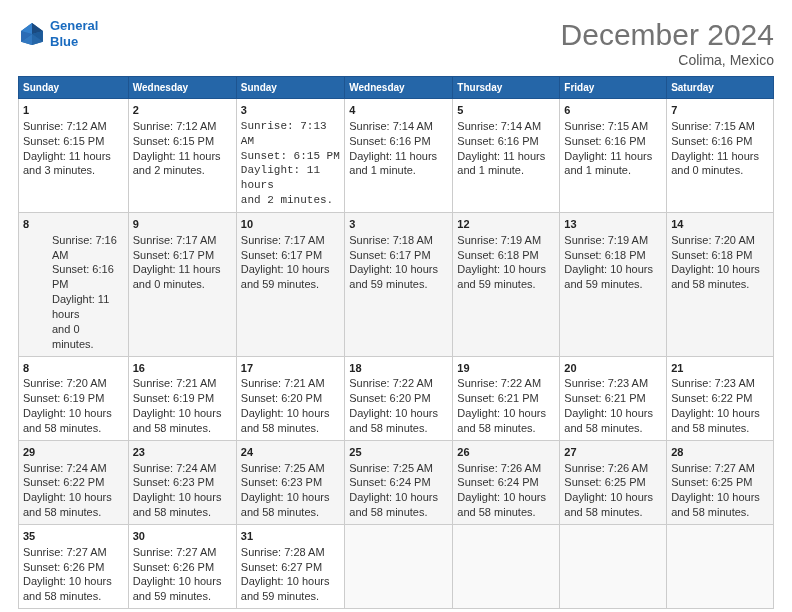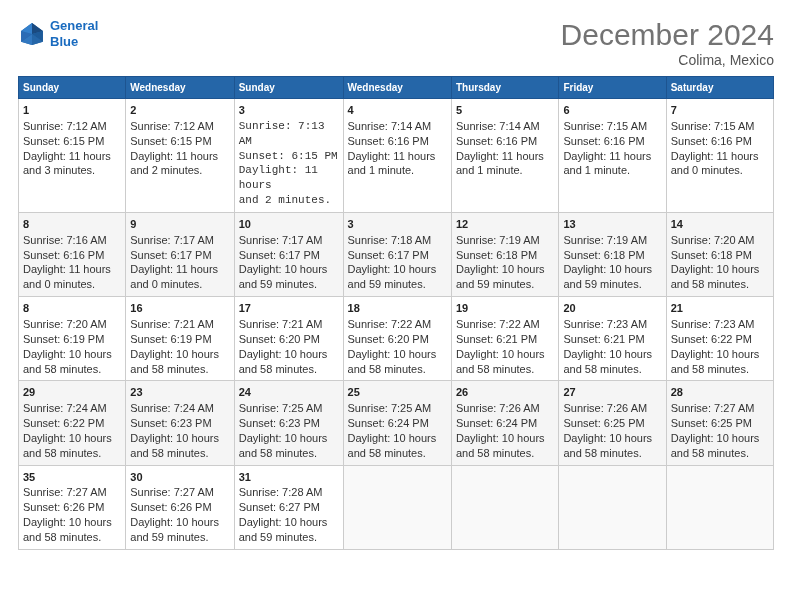--- a/index.html
+++ b/index.html
@@ -182,21 +182,21 @@
             <span class="day-num">7</span>
             <div class="day-info" style="white-space: pre-line;">Sunrise: 7:15 AM
 Sunset: 6:16 PM
 Daylight: 11 hours
 and 0 minutes.</div>
           </td>
         </tr>
         <tr>
           <td>
             <span class="day-num">8</span>
-            <div class="day-info" style="white-space: pre-line;">Sunrise: 7:16 AM
+            <div class="day-info" style="white-space: pre-line; margin-left: 29px;">Sunrise: 7:16 AM
 Sunset: 6:16 PM
 Daylight: 11 hours
 and 0 minutes.</div>
           </td>
           <td>
             <span class="day-num">9</span>
             <div class="day-info" style="white-space: pre-line;">Sunrise: 7:17 AM
 Sunset: 6:17 PM
 Daylight: 11 hours
 and 0 minutes.</div>

